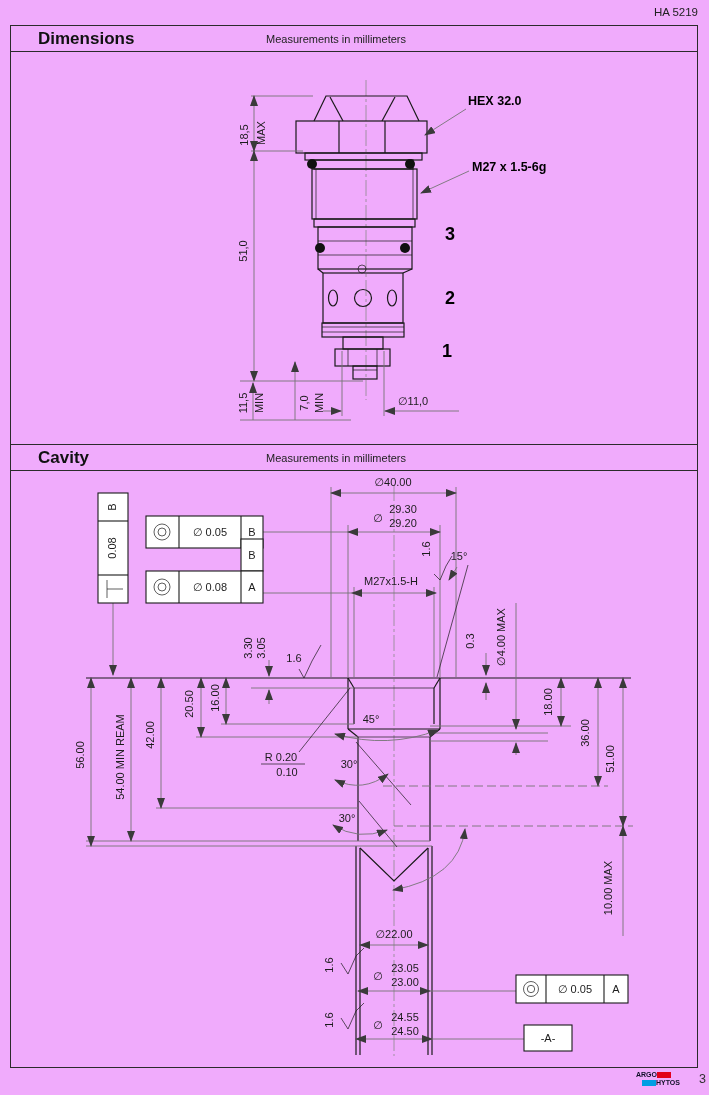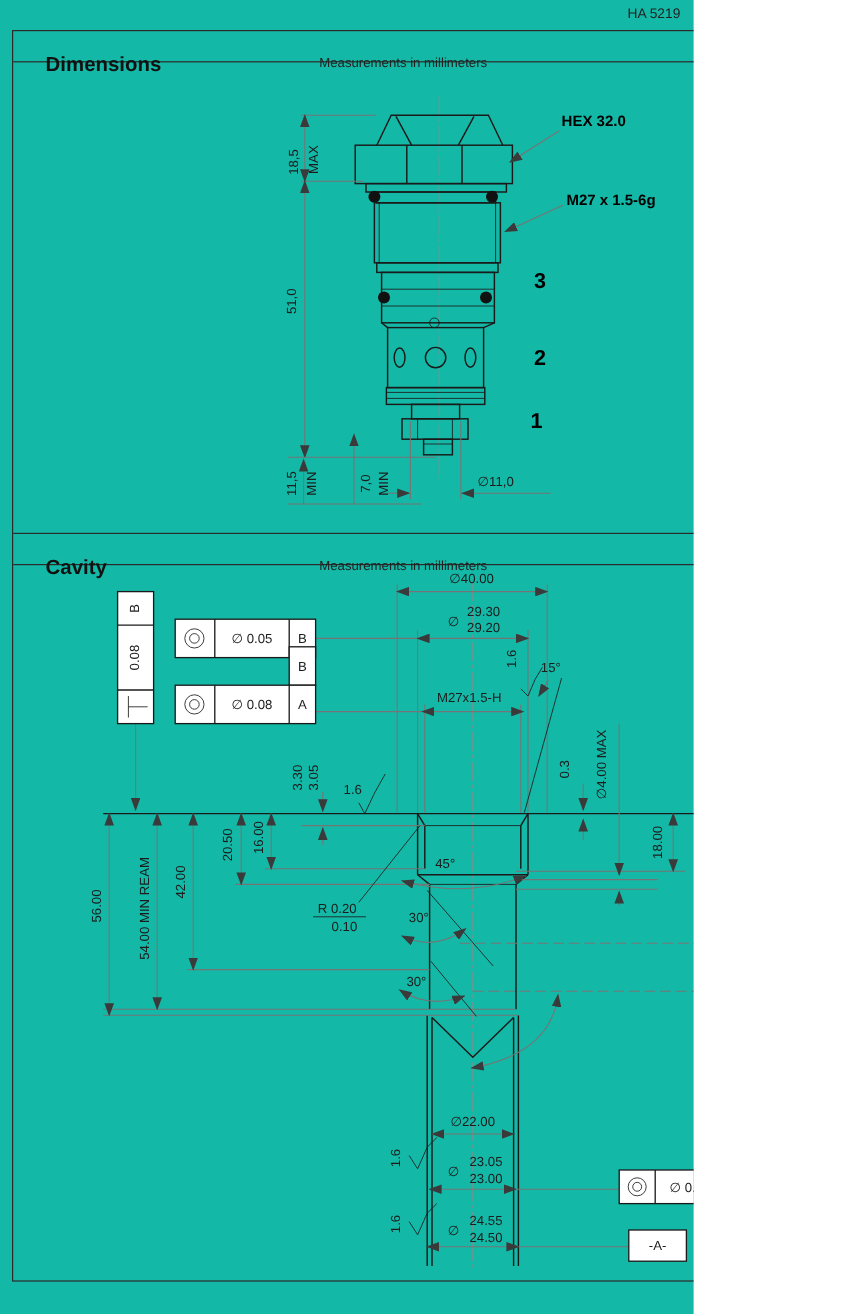--- a/index.html
+++ b/index.html
@@ -1,23 +1,23 @@
 <!DOCTYPE html>
 <html><head>
 <meta charset="utf-8">
 <style>
   html,body{margin:0;padding:0;background:#fff;}
-  .page{position:relative;width:578px;height:1095px;background:#14b8a6;
+  .page{position:relative;width:709px;height:1095px;background:#f0abfc;
         font-family:"Liberation Sans",sans-serif;color:#111;overflow:hidden;text-align:center;}
   .doc-code{position:absolute;top:6px;right:11px;font-size:11.5px;color:#222;}
   .frame{position:absolute;left:10px;top:25px;width:686px;height:1041px;border:1.6px solid #2b2b2b;}
   .band{position:relative;height:25px;border-bottom:1.6px solid #2b2b2b;}
   .band.cav{border-top:1.6px solid #2b2b2b;text-decoration:underline;}
-  .band .title{position:absolute;left:27px;top:18px;font-size:17px;font-weight:bold;}
-  .band .subtitle{position:absolute;left:255px;top:21px;font-size:11px;color:#222;}
+  .band .title{position:absolute;left:27px;top:3px;font-size:17px;font-weight:bold;}
+  .band .subtitle{position:absolute;left:255px;top:7px;font-size:11px;color:#222;}
   svg{display:block;}
   .ol{stroke:#1a1a1a;stroke-width:1.2;fill:none;}
   .tl{stroke:#1a1a1a;stroke-width:0.7;fill:none;}
   .dl{stroke:#757575;stroke-width:0.9;fill:none;}
   .dash{stroke:#757575;stroke-width:0.9;fill:none;stroke-dasharray:9 4;}
   .cl{stroke:#8a8a8a;stroke-width:0.8;fill:none;stroke-dasharray:16 3 3 3;}
   .dt{font-family:"Liberation Sans",sans-serif;font-size:11px;fill:#1c1c1c;}
   .bl{font-family:"Liberation Sans",sans-serif;font-size:12.5px;font-weight:bold;fill:#000;}
   .pn{font-family:"Liberation Sans",sans-serif;font-size:18px;font-weight:bold;fill:#000;}
   .fr{stroke:#1a1a1a;stroke-width:1.1;fill:#fff;}

